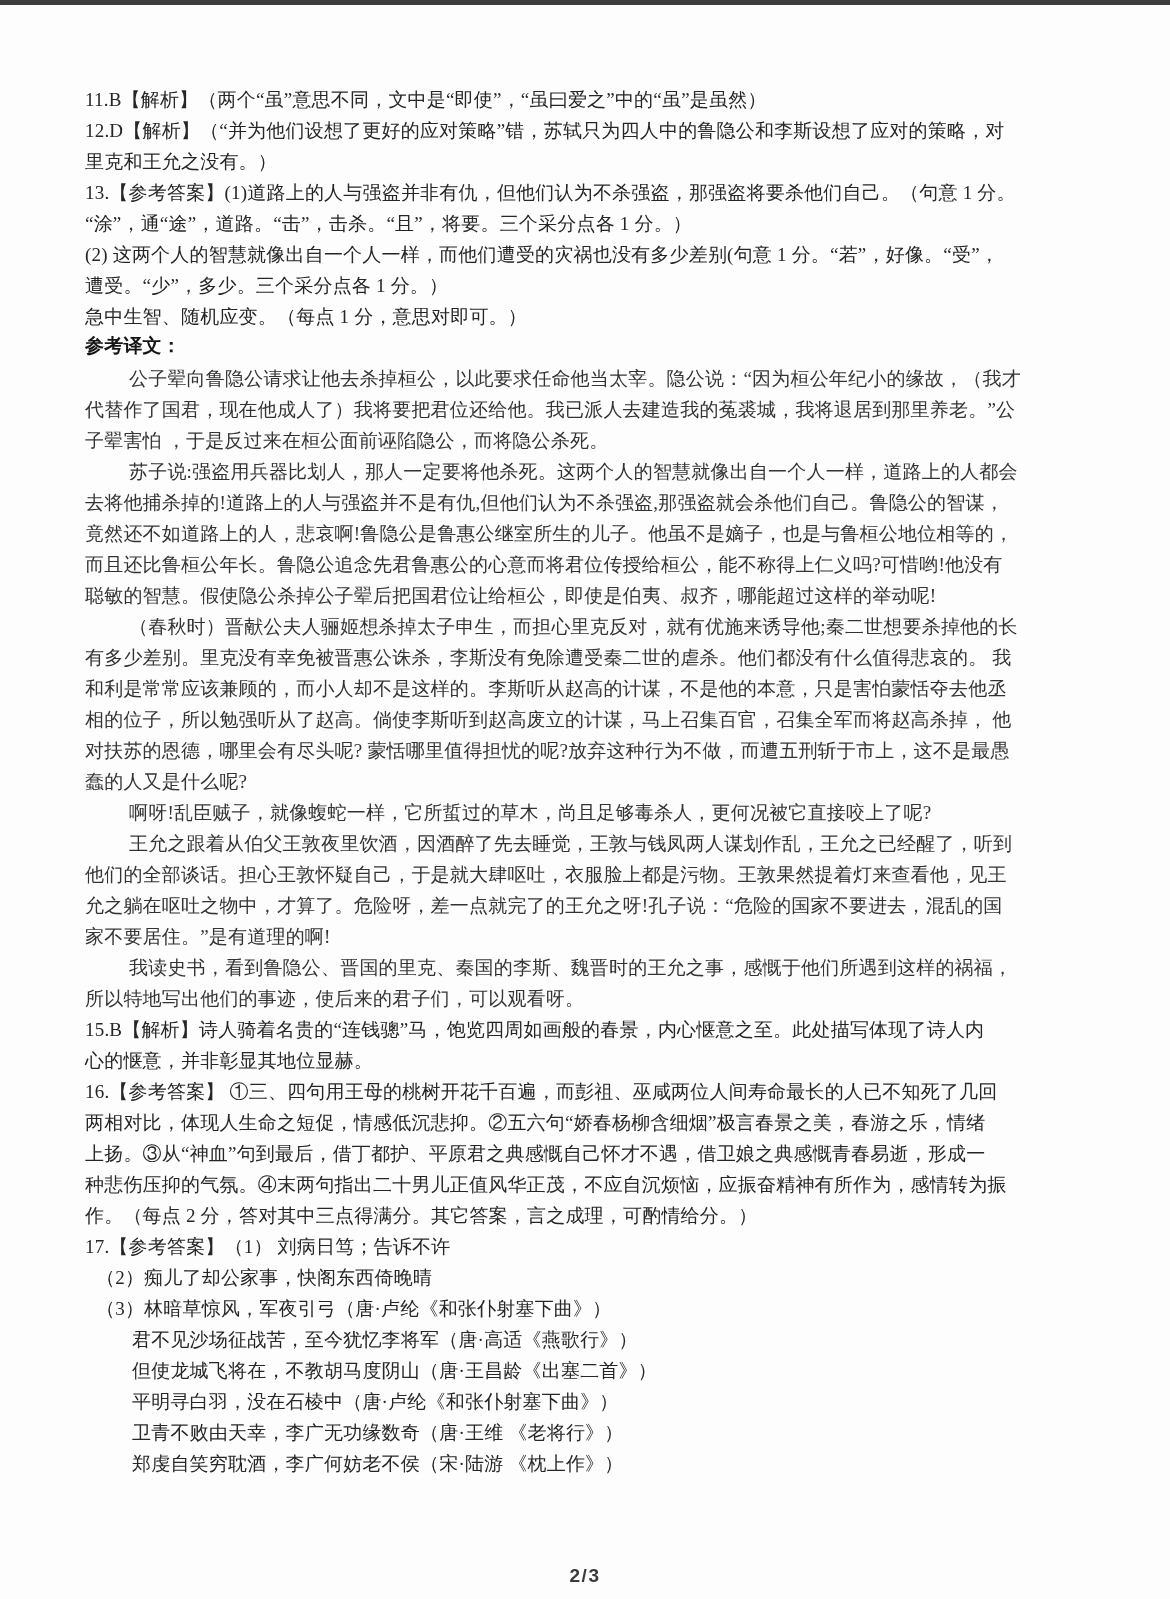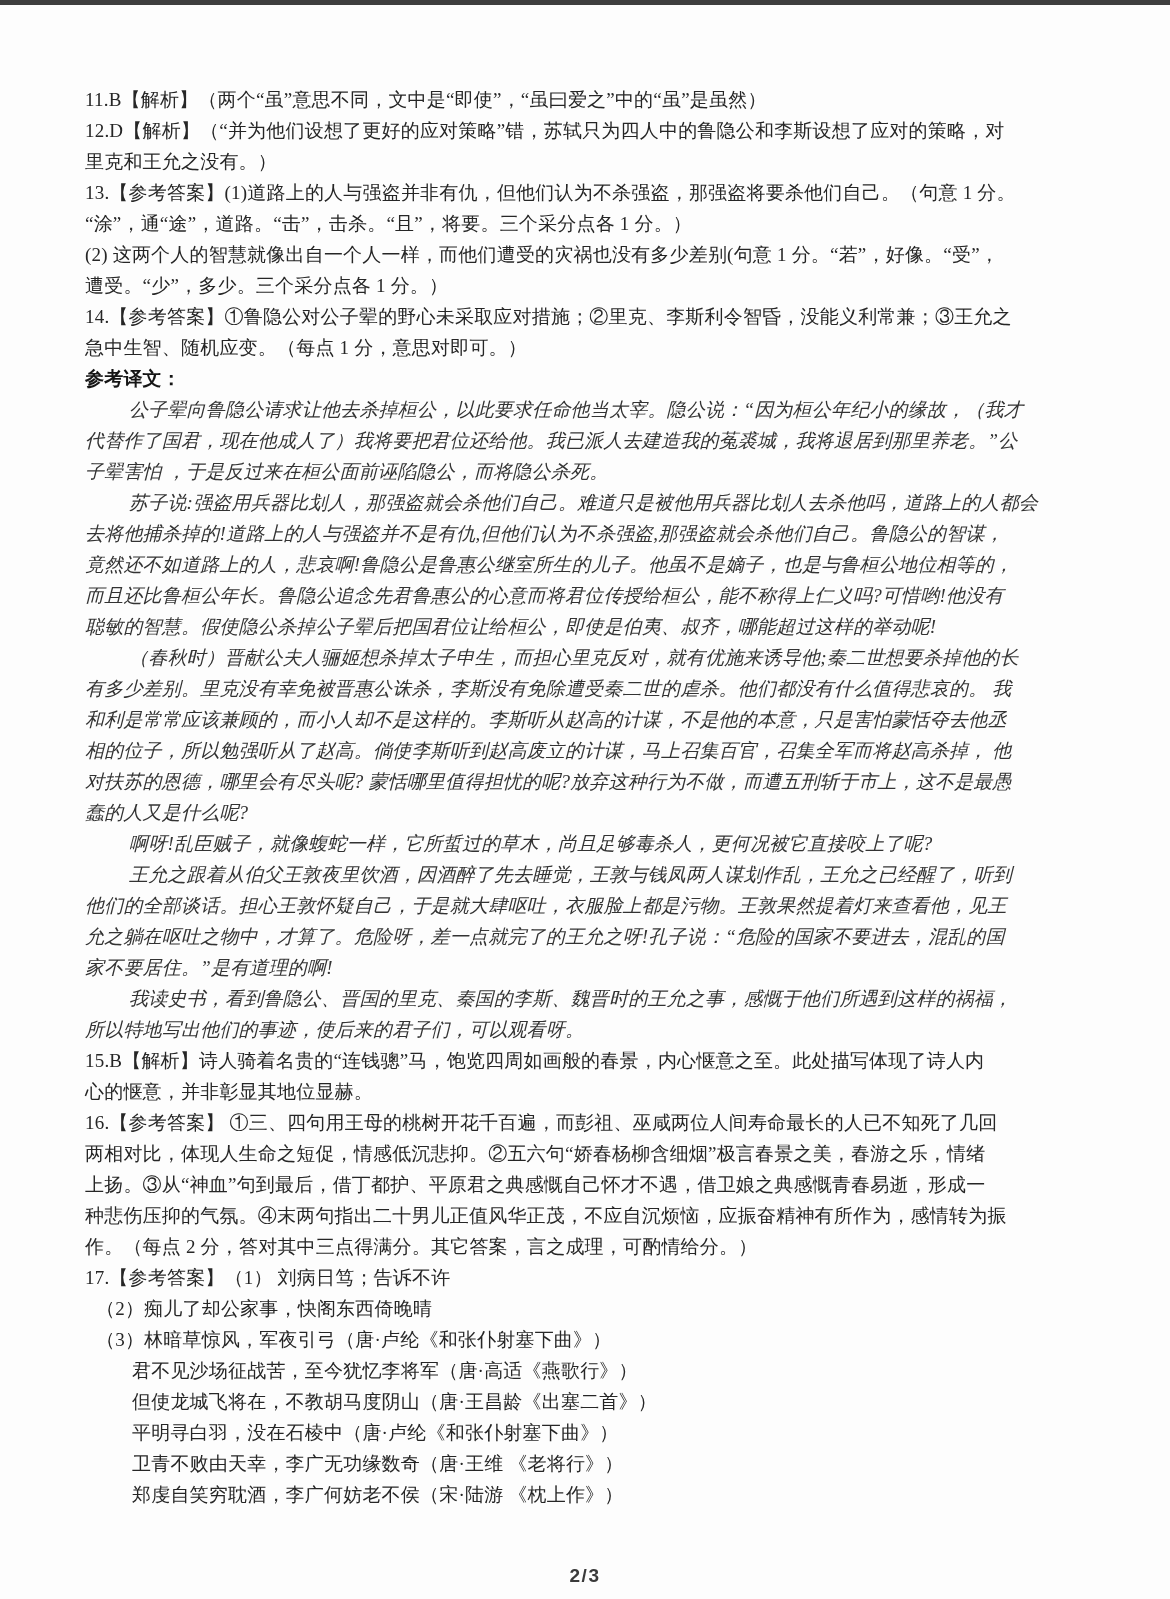--- a/index.html
+++ b/index.html
@@ -21,22 +21,22 @@
   }
   .ln {
     height:31px; line-height:31px;
     font-size:19px;
     white-space:nowrap;
     letter-spacing:0.2px;
   }
   .ind1 { padding-left:11px; }
   .ind2 { padding-left:44px; }
   .ind3 { padding-left:47px; }
-  .kai  { font-style:italic; color:#333333; }
-  .bold { font-weight:bold; color:#151515; }
+  .kai  { color:#333333; }
+  .bold { font-weight:bold; color:#151515;font-family:Liberation Mono, monospace; }
   .footer {
     position:absolute; top:1565px; left:0; width:1170px;
     text-align:center;
     font-family:"Liberation Sans","DejaVu Sans",sans-serif;
     font-size:19px; font-weight:bold; color:#3a3a3a;
     letter-spacing:1.5px;
   }
 </style>
 </head>
 <body>
@@ -44,27 +44,26 @@
 <div class="scan-edge"></div>
 
 <div class="content">
   <div class="ln">11.B【解析】（两个“虽”意思不同，文中是“即使”，“虽曰爱之”中的“虽”是虽然）</div>
   <div class="ln">12.D【解析】（“并为他们设想了更好的应对策略”错，苏轼只为四人中的鲁隐公和李斯设想了应对的策略，对</div>
   <div class="ln">里克和王允之没有。）</div>
   <div class="ln">13.【参考答案】(1)道路上的人与强盗并非有仇，但他们认为不杀强盗，那强盗将要杀他们自己。（句意 1 分。</div>
   <div class="ln">“涂”，通“途”，道路。“击”，击杀。“且”，将要。三个采分点各 1 分。）</div>
   <div class="ln">(2) 这两个人的智慧就像出自一个人一样，而他们遭受的灾祸也没有多少差别(句意 1 分。“若”，好像。“受”，</div>
   <div class="ln">遭受。“少”，多少。三个采分点各 1 分。）</div>
-  <div class="ln">14.【参考答案】①鲁隐公对公子翚的野心未采取应对措施；②里克、李斯利令智昏，没能义利常兼；③王允之</div>
   <div class="ln">急中生智、随机应变。（每点 1 分，意思对即可。）</div>
   <div class="ln bold">参考译文：</div>
   <div class="ln kai ind2">公子翚向鲁隐公请求让他去杀掉桓公，以此要求任命他当太宰。隐公说：“因为桓公年纪小的缘故，（我才</div>
   <div class="ln kai">代替作了国君，现在他成人了）我将要把君位还给他。我已派人去建造我的菟裘城，我将退居到那里养老。”公</div>
   <div class="ln kai">子翚害怕 ，于是反过来在桓公面前诬陷隐公，而将隐公杀死。</div>
-  <div class="ln kai ind2">苏子说:强盗用兵器比划人，那强盗就会杀他们自己。难道只是被他用兵器比划人去杀他吗，道路上的人都会</div>
+  <div class="ln kai ind2">苏子说:强盗用兵器比划人，那人一定要将他杀死。这两个人的智慧就像出自一个人一样，道路上的人都会</div>
   <div class="ln kai">去将他捕杀掉的!道路上的人与强盗并不是有仇,但他们认为不杀强盗,那强盗就会杀他们自己。鲁隐公的智谋，</div>
   <div class="ln kai">竟然还不如道路上的人，悲哀啊!鲁隐公是鲁惠公继室所生的儿子。他虽不是嫡子，也是与鲁桓公地位相等的，</div>
   <div class="ln kai">而且还比鲁桓公年长。鲁隐公追念先君鲁惠公的心意而将君位传授给桓公，能不称得上仁义吗?可惜哟!他没有</div>
   <div class="ln kai">聪敏的智慧。假使隐公杀掉公子翚后把国君位让给桓公，即使是伯夷、叔齐，哪能超过这样的举动呢!</div>
   <div class="ln kai ind2">（春秋时）晋献公夫人骊姬想杀掉太子申生，而担心里克反对，就有优施来诱导他;秦二世想要杀掉他的长</div>
   <div class="ln kai">有多少差别。里克没有幸免被晋惠公诛杀，李斯没有免除遭受秦二世的虐杀。他们都没有什么值得悲哀的。 我</div>
   <div class="ln kai">和利是常常应该兼顾的，而小人却不是这样的。李斯听从赵高的计谋，不是他的本意，只是害怕蒙恬夺去他丞</div>
   <div class="ln kai">相的位子，所以勉强听从了赵高。倘使李斯听到赵高废立的计谋，马上召集百官，召集全军而将赵高杀掉， 他</div>
   <div class="ln kai">对扶苏的恩德，哪里会有尽头呢? 蒙恬哪里值得担忧的呢?放弃这种行为不做，而遭五刑斩于市上，这不是最愚</div>
   <div class="ln kai">蠢的人又是什么呢?</div>

